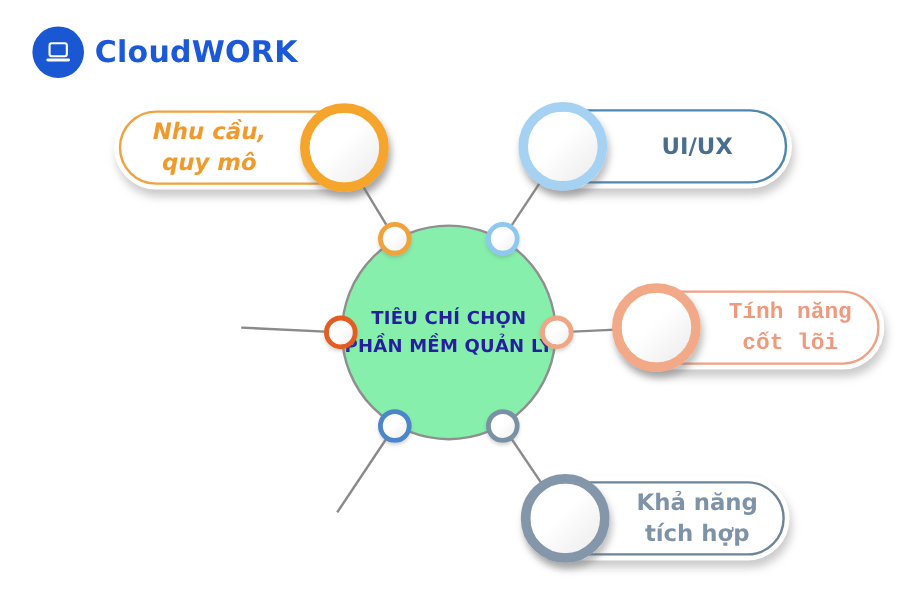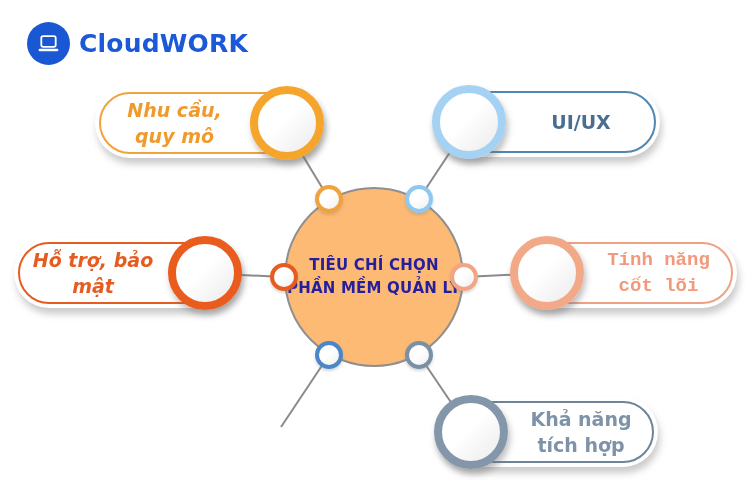--- a/index.html
+++ b/index.html
@@ -19,21 +19,21 @@
     background: #1A57D2; display: flex; align-items: center; justify-content: center;
   }
   .logo-text { font-size: 25px; font-weight: bold; color: #1B59D8; letter-spacing: 0.2px; }
 
   
   svg.lines { position: absolute; inset: 0; z-index: 0; }
 
   
   .hub {
     position: absolute; left: 284px; top: 187px; width: 180px; height: 180px;
-    border-radius: 50%; border: 2px solid #8f8f8f; background: #fdba74; z-index: 1;
+    border-radius: 50%; border: 2px solid #8f8f8f; background: #86efac; z-index: 1;
     display: flex; flex-direction: column; align-items: center; justify-content: center;
     text-align: center;
   }
   .hub span {
     display: block; font-size: 15px; line-height: 23px; font-weight: bold;
     color: #251FA0; letter-spacing: 0.2px;
   }
 
   
   .dot {
@@ -119,24 +119,20 @@
   <div class="pill pill-tl">
     <div class="pill-label label-left">Nhu cầu, quy mô</div>
     <div class="knob knob-right"></div>
   </div>
 
   <div class="pill pill-tr">
     <div class="pill-label label-right">UI/UX</div>
     <div class="knob knob-left"></div>
   </div>
 
-  <div class="pill pill-l">
-    <div class="pill-label label-left">Hỗ trợ, bảo mật</div>
-    <div class="knob knob-right"></div>
-  </div>
 
   <div class="pill pill-r">
     <div class="pill-label label-right">Tính năng cốt lõi</div>
     <div class="knob knob-left"></div>
   </div>
 
 
   <div class="pill pill-br">
     <div class="pill-label label-right">Khả năng tích hợp</div>
     <div class="knob knob-left"></div>

